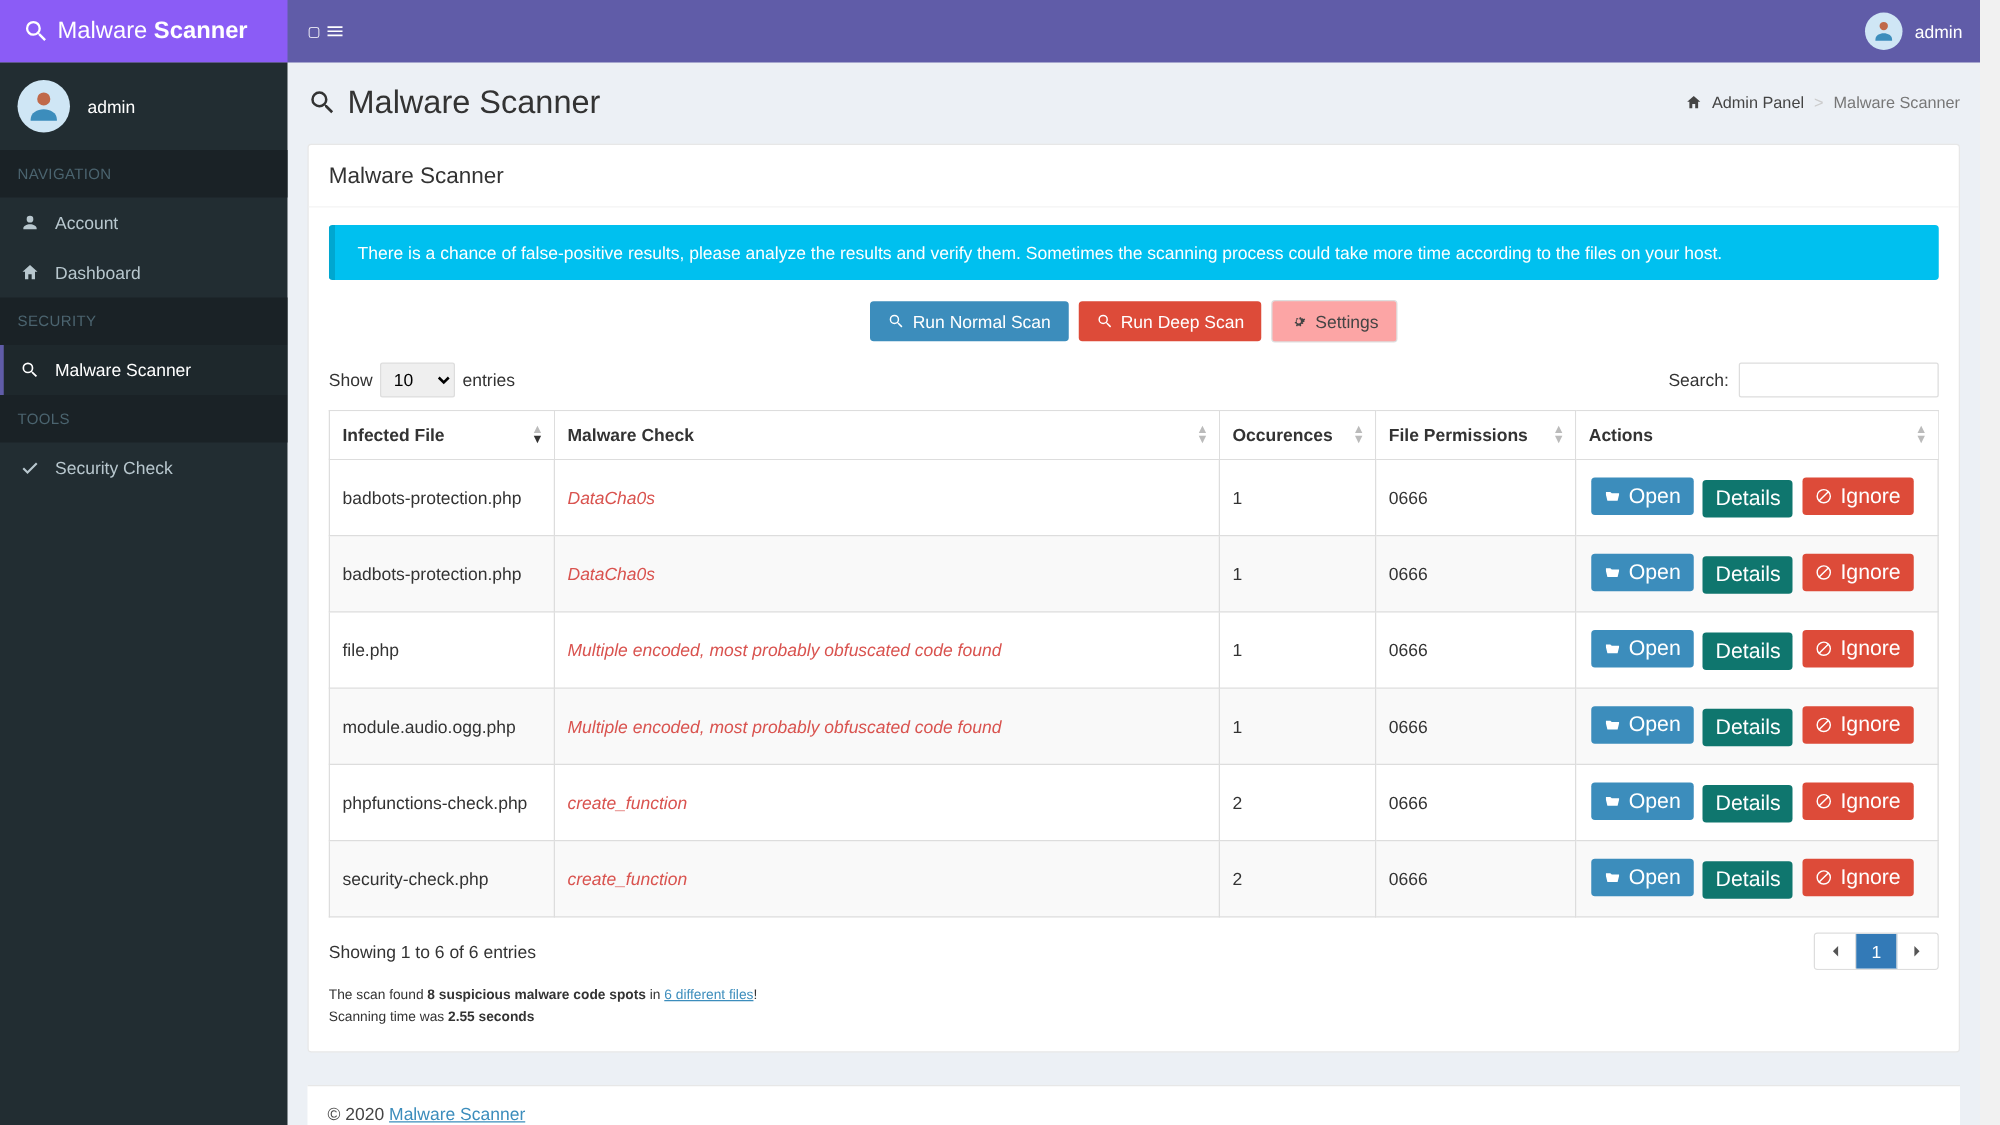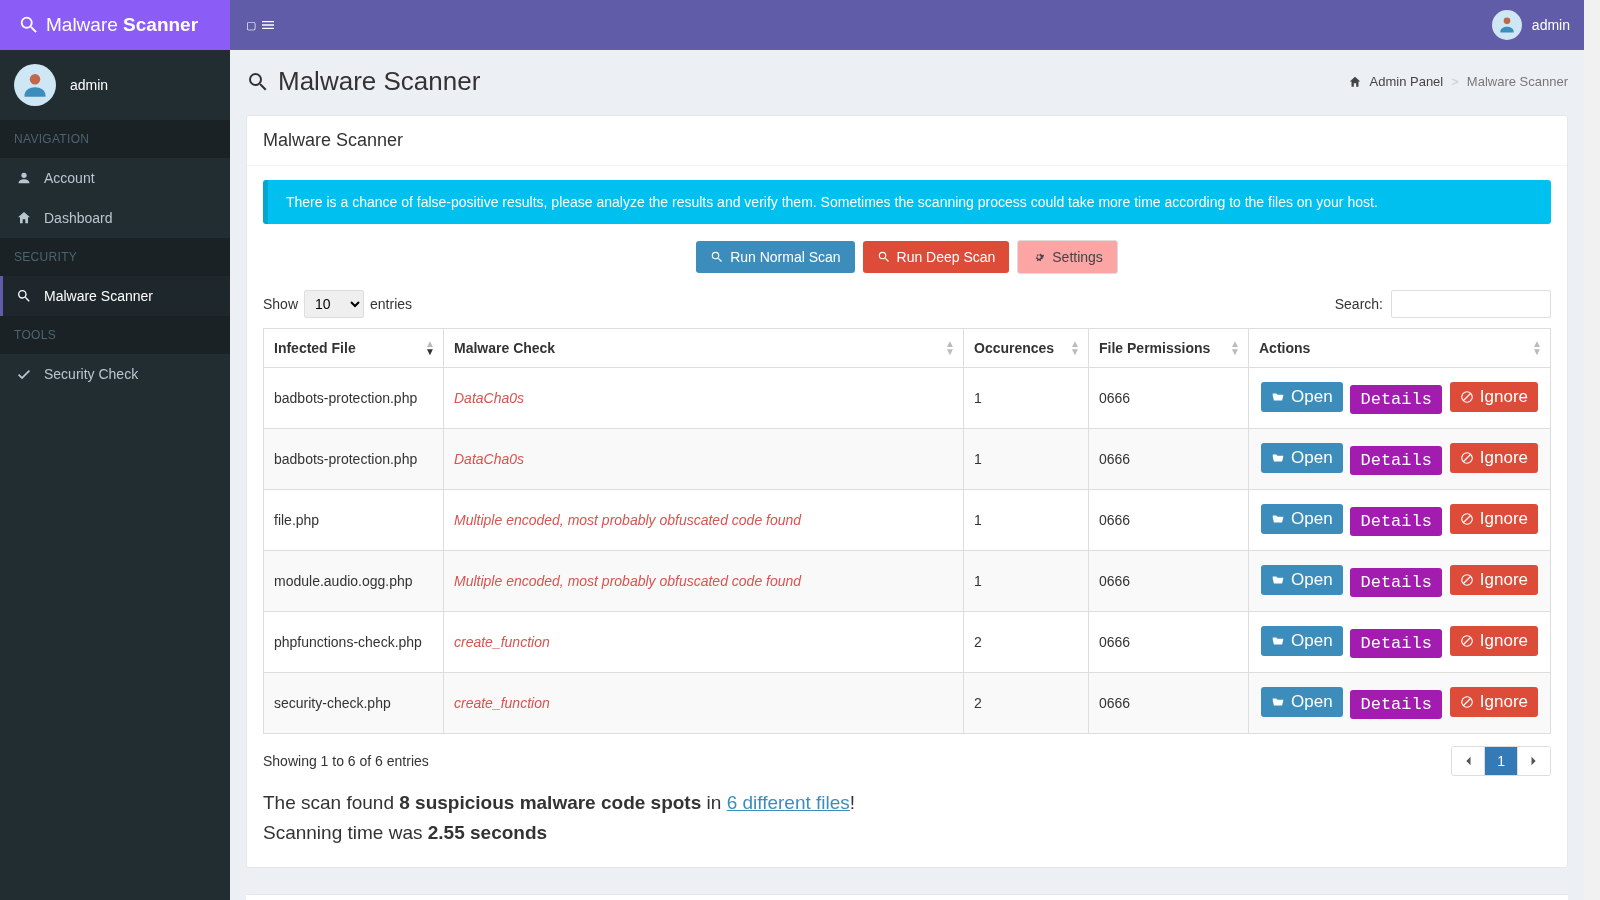--- a/index.html
+++ b/index.html
@@ -190,21 +190,21 @@
   color: #fff;
   font-size: 14px;
   border: none;
   cursor: pointer;
   margin: 0 2px;
 }
 .btn svg { width: 14px; height: 14px; fill: currentColor; }
 .btn-primary { background: #3c8dbc; }
 .btn-danger { background: #dd4b39; }
 .btn-default { background: #fca5a5; color: #444; border: 1px solid #ddd; }
-.btn-success { background: #a21caf; font-family: Liberation Mono, monospace; }
+.btn-success { background: #0f766e; }
 .btn-sm { padding: 5px 10px; font-size: 17px; }
 
 .dt-top {
   display: flex;
   align-items: center;
   margin-bottom: 10px;
   font-size: 14px;
   color: #333;
 }
 .dt-top .left { display: flex; align-items: center; gap: 6px; }
@@ -272,21 +272,21 @@
   padding: 6px 12px;
   background: #fff;
   color: #555;
   cursor: pointer;
   border-right: 1px solid #ddd;
   display: flex; align-items: center;
 }
 .pagination .page:last-child { border-right: none; }
 .pagination .page.active { background: #337ab7; color: #fff; }
 
-.summary { margin-top: 12px; font-size: 19px; line-height: 1.6; }
+.summary { margin-top: 12px; font-size: 11px; line-height: 1.6; }
 .summary a { color: #3c8dbc; text-decoration: underline; }
 .summary strong { font-weight: 700; }
 
 .footer {
   margin-top: 26px;
   background: #fff;
   border-top: 1px solid #e7e7e7;
   padding: 14px 16px;
   color: #444;
 }

